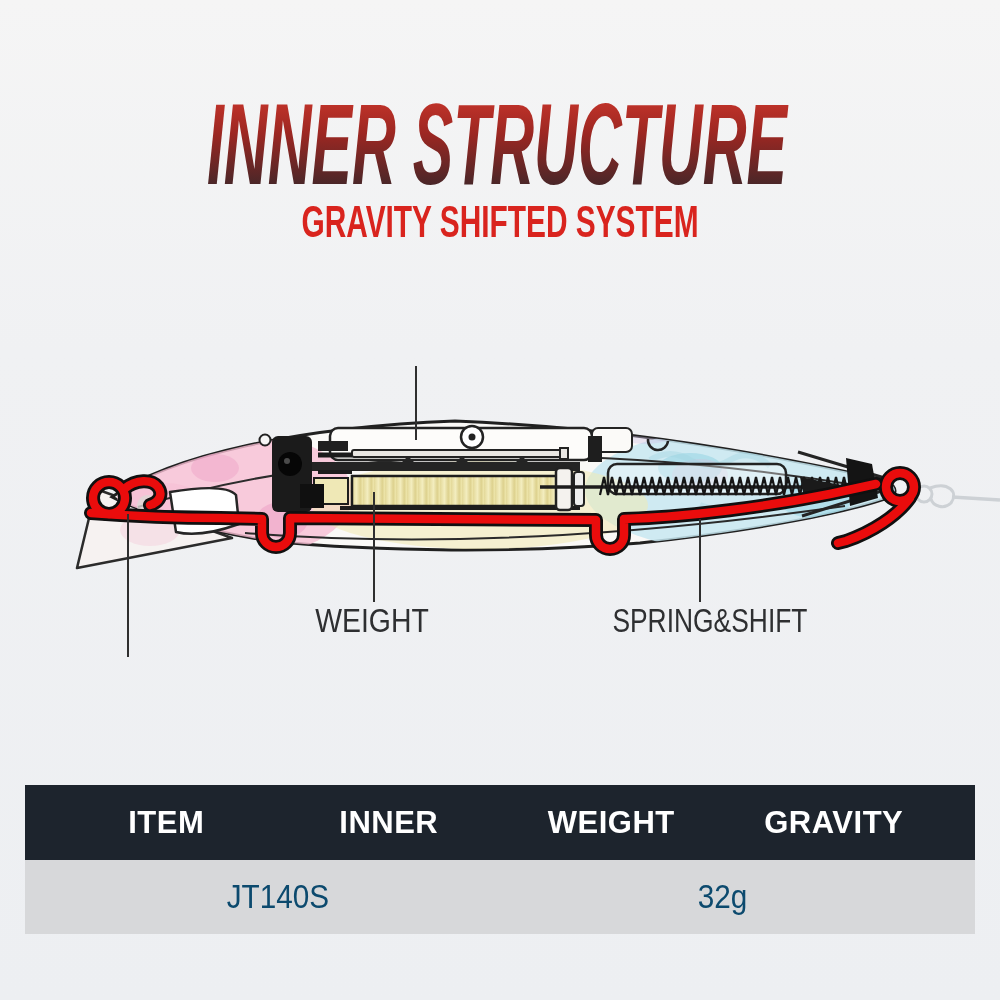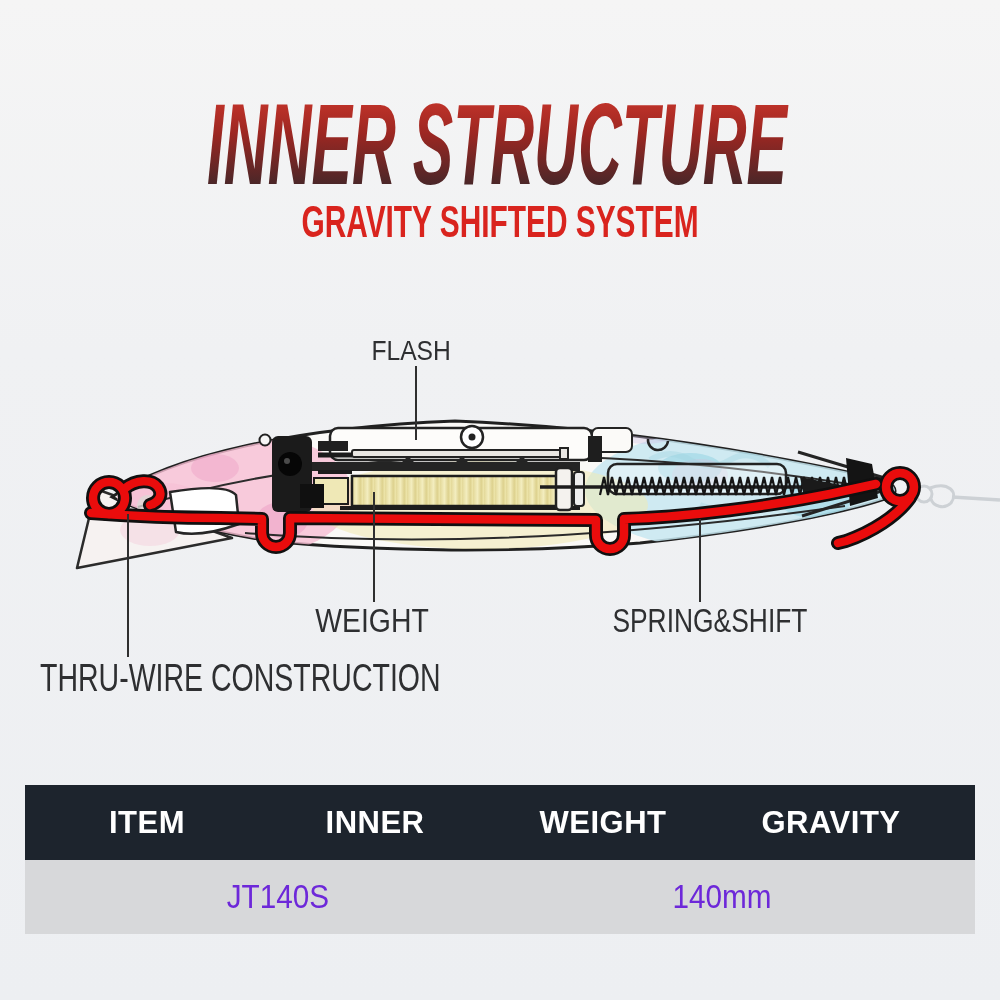--- a/index.html
+++ b/index.html
@@ -24,21 +24,21 @@
   .lbl-weight .inner{transform:scaleX(.86);}
   .lbl-spring{left:588px;top:604px;width:240px;font-size:33px;}
   .lbl-spring .inner{transform:scaleX(.80);}
   .lbl-thru{left:40px;top:659px;width:500px;text-align:left;font-size:38px;}
   .lbl-thru .inner{transform-origin:left top;transform:scaleX(.75);}
   
   .spec-table{
     left:25px;top:785px;width:950px;
   }
   .spec-row{display:flex;align-items:center;padding:0 30px;}
-  .spec-row.head{height:75px;font-weight:bold;font-size:31px;letter-spacing:.5px;padding-left:8px;}
+  .spec-row.head{height:75px;font-weight:bold;font-size:31px;letter-spacing:.5px;}
   .spec-row.data{height:74px;font-size:33px;}
   .spec-cell{flex:1;text-align:center;}
   .spec-row.data .spec-cell span{display:inline-block;transform:scaleX(.9);}
 </style>
 </head>
 <body>
 
 <div class="stage">
 
   <svg class="abs" style="left:0;top:80px;" width="1000" height="170" viewBox="0 0 1000 170">
@@ -171,39 +171,33 @@
     </g>
 
     <g stroke="#2f2f2f" stroke-width="2">
       <line x1="416" y1="366" x2="416" y2="440"></line>
       <line x1="374" y1="492" x2="374" y2="602"></line>
       <line x1="700" y1="519" x2="700" y2="602"></line>
       <line x1="128" y1="514" x2="128" y2="657"></line>
     </g>
   </svg>
 
-  <div class="abs dlabel lbl-flash">
-    <span class="inner">FLASH</span>
-  </div>
   <div class="abs dlabel lbl-weight">
     <span class="inner">WEIGHT</span>
   </div>
   <div class="abs dlabel lbl-spring">
     <span class="inner">SPRING&amp;SHIFT</span>
-  </div>
-  <div class="abs dlabel lbl-thru">
-    <span class="inner">THRU-WIRE CONSTRUCTION</span>
   </div>
 
   <div class="abs spec-table">
     <div class="spec-row head" style="background:#1d242d;color:#ffffff;">
       <div class="spec-cell">ITEM</div>
       <div class="spec-cell">INNER</div>
       <div class="spec-cell">WEIGHT</div>
       <div class="spec-cell">GRAVITY</div>
     </div>
-    <div class="spec-row data" style="background:#d7d8da;color:#6d28d9;">
+    <div class="spec-row data" style="background:#d7d8da;color:#0c4a6e;">
       <div class="spec-cell"><span>JT140S</span></div>
-      <div class="spec-cell"><span>140mm</span></div>
+      <div class="spec-cell"><span>32g</span></div>
     </div>
   </div>
 
 </div>
 
 </body></html>

